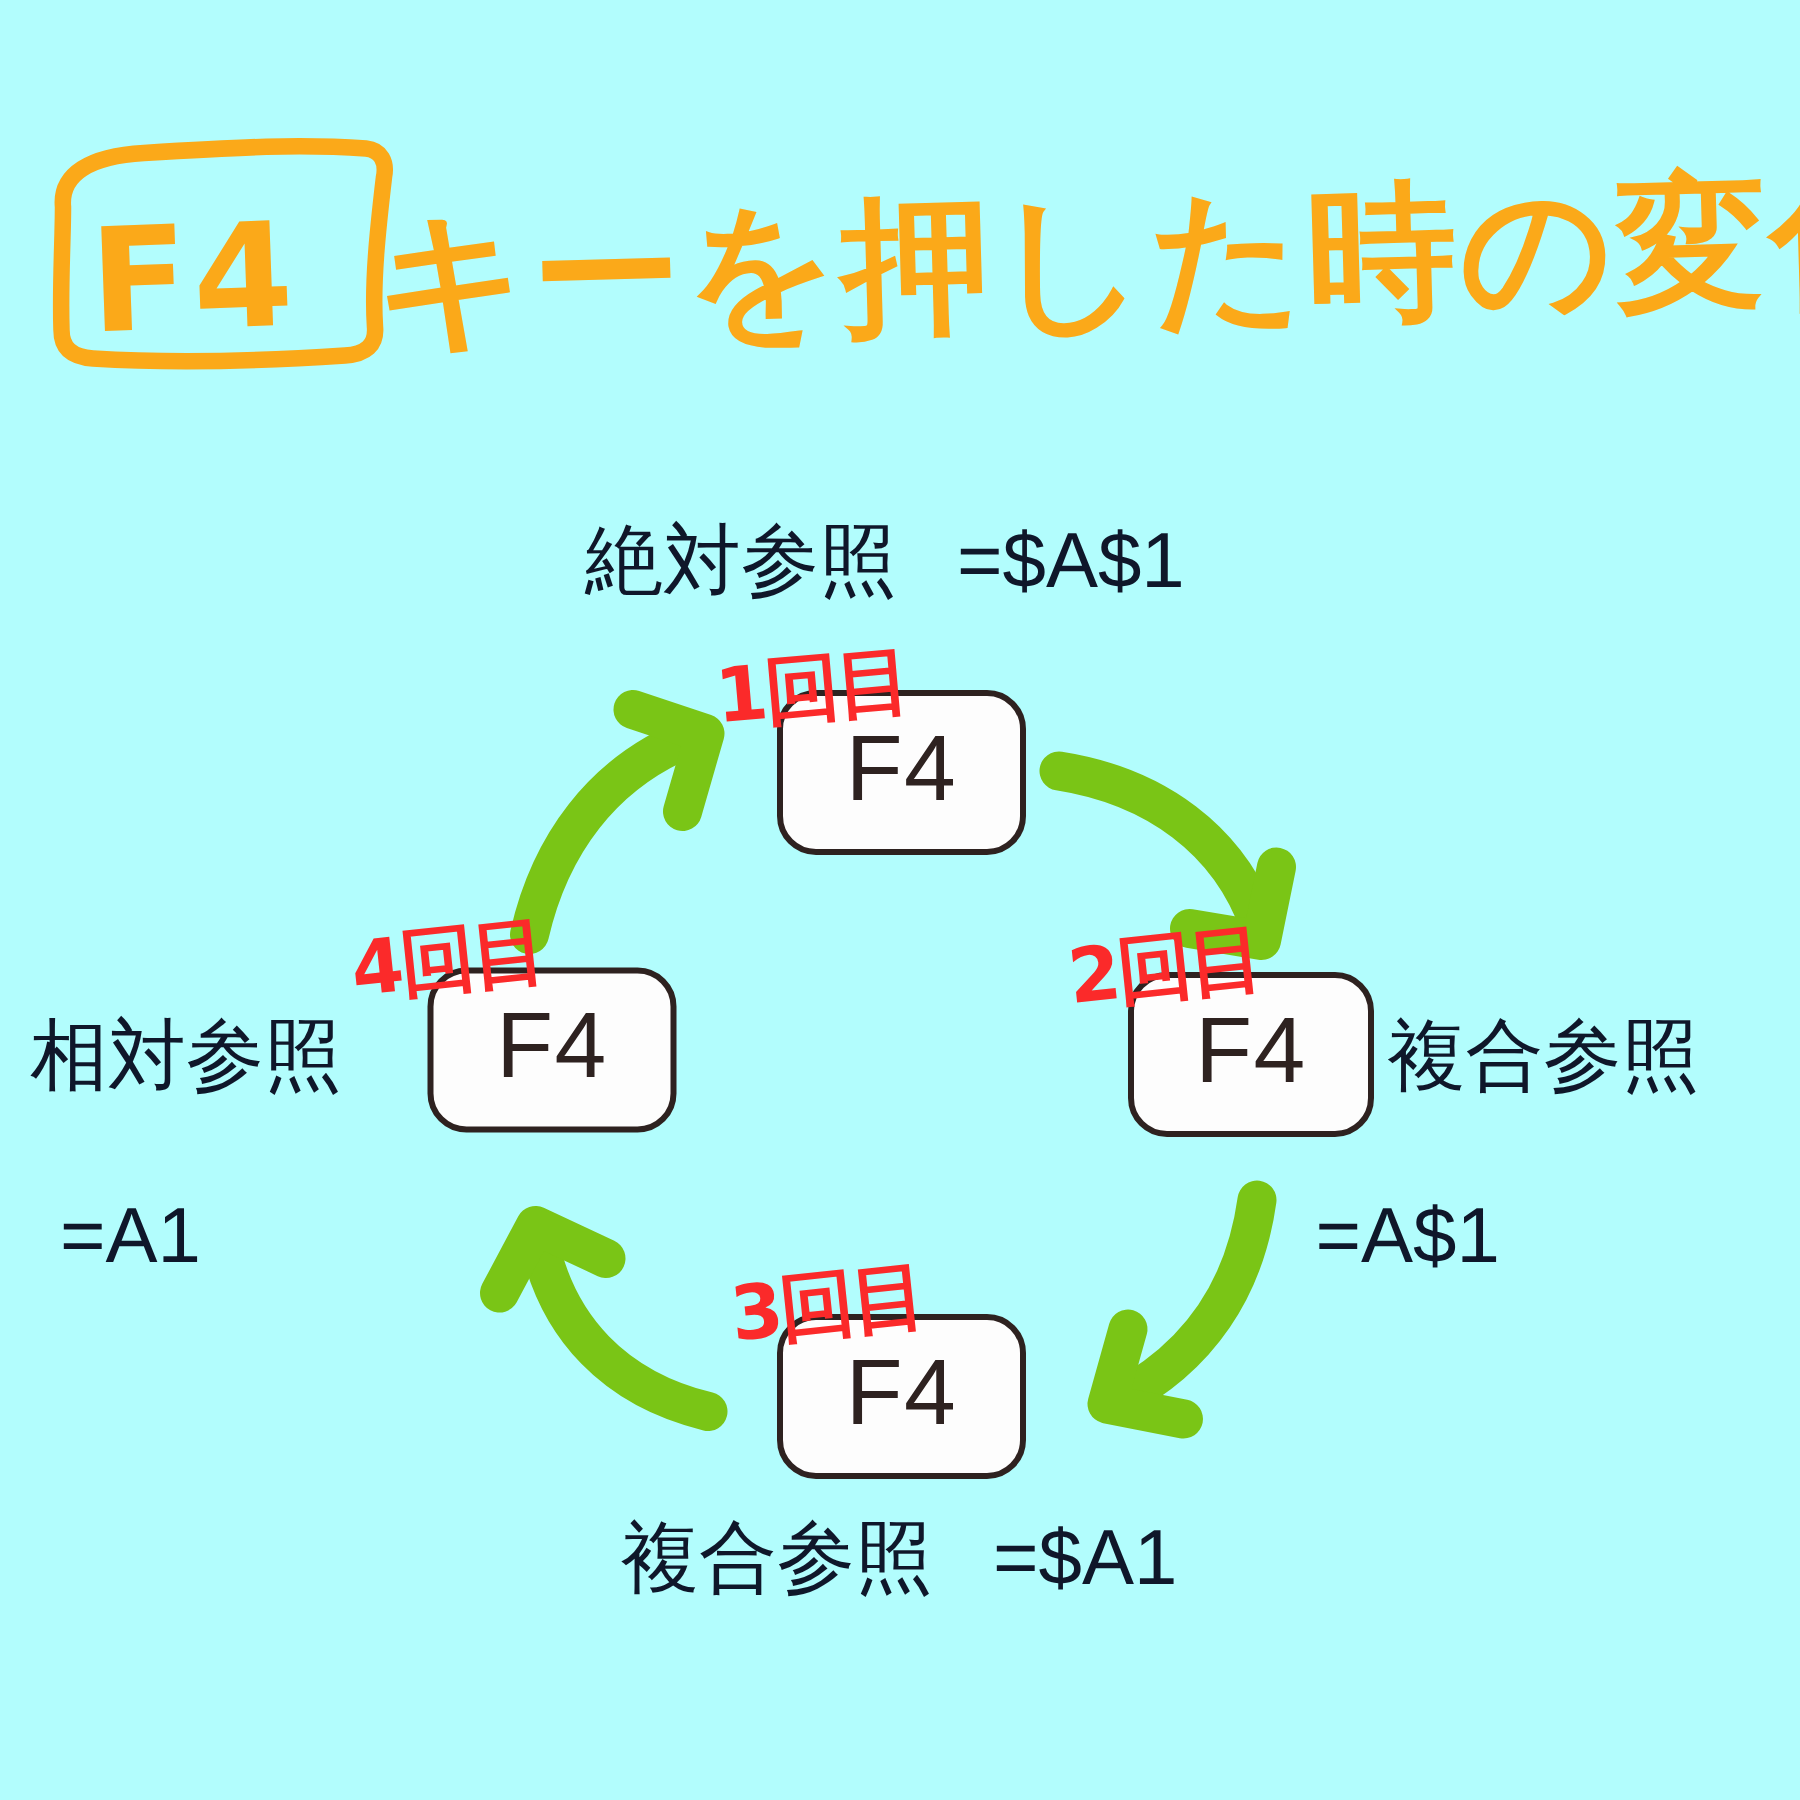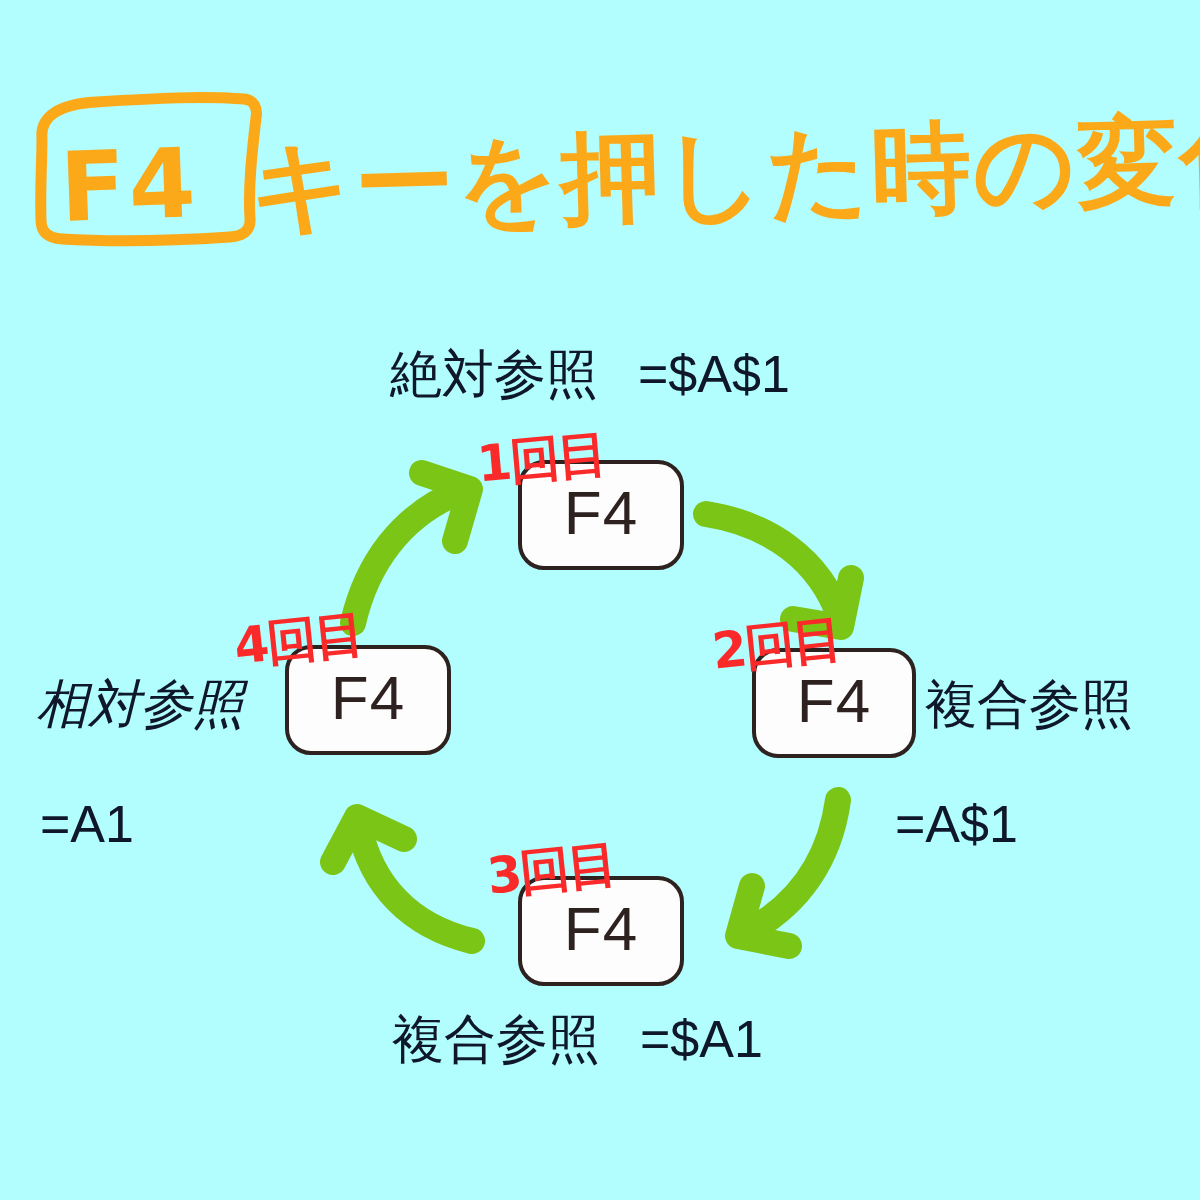--- a/index.html
+++ b/index.html
@@ -136,23 +136,23 @@
     font-size: 52px;
     line-height: 58px;
     font-weight: 400;
     white-space: nowrap;
     font-family: "Liberation Sans", "DejaVu Sans", sans-serif;
   }
   .cap .formula { font-family: "Liberation Sans", sans-serif; }
 
   #cap-top    { left: 390px; top: 345px; }
   #cap-right  { left: 925px; top: 675px; }
-  #cap-right-f{ left: 895px; top: 795px; }
-  #cap-bottom { left: 392px; top: 1010px; }
-  #cap-left   { left: 36px;  top: 675px; font-style: italic; }
+  #cap-right-f{ left: 877px; top: 795px; }
+  #cap-bottom { left: 414px; top: 1010px; }
+  #cap-left   { left: 20px;  top: 675px; }
   #cap-left-f { left: 20px;  top: 795px; margin-left: 20px; }
   .gap { display: inline-block; width: 40px; }
 </style>
 </head>
 <body>
 
 <div id="stage">
 
   <div class="title-wrap">
     <svg class="title-svg" viewBox="0 0 1200 190">

